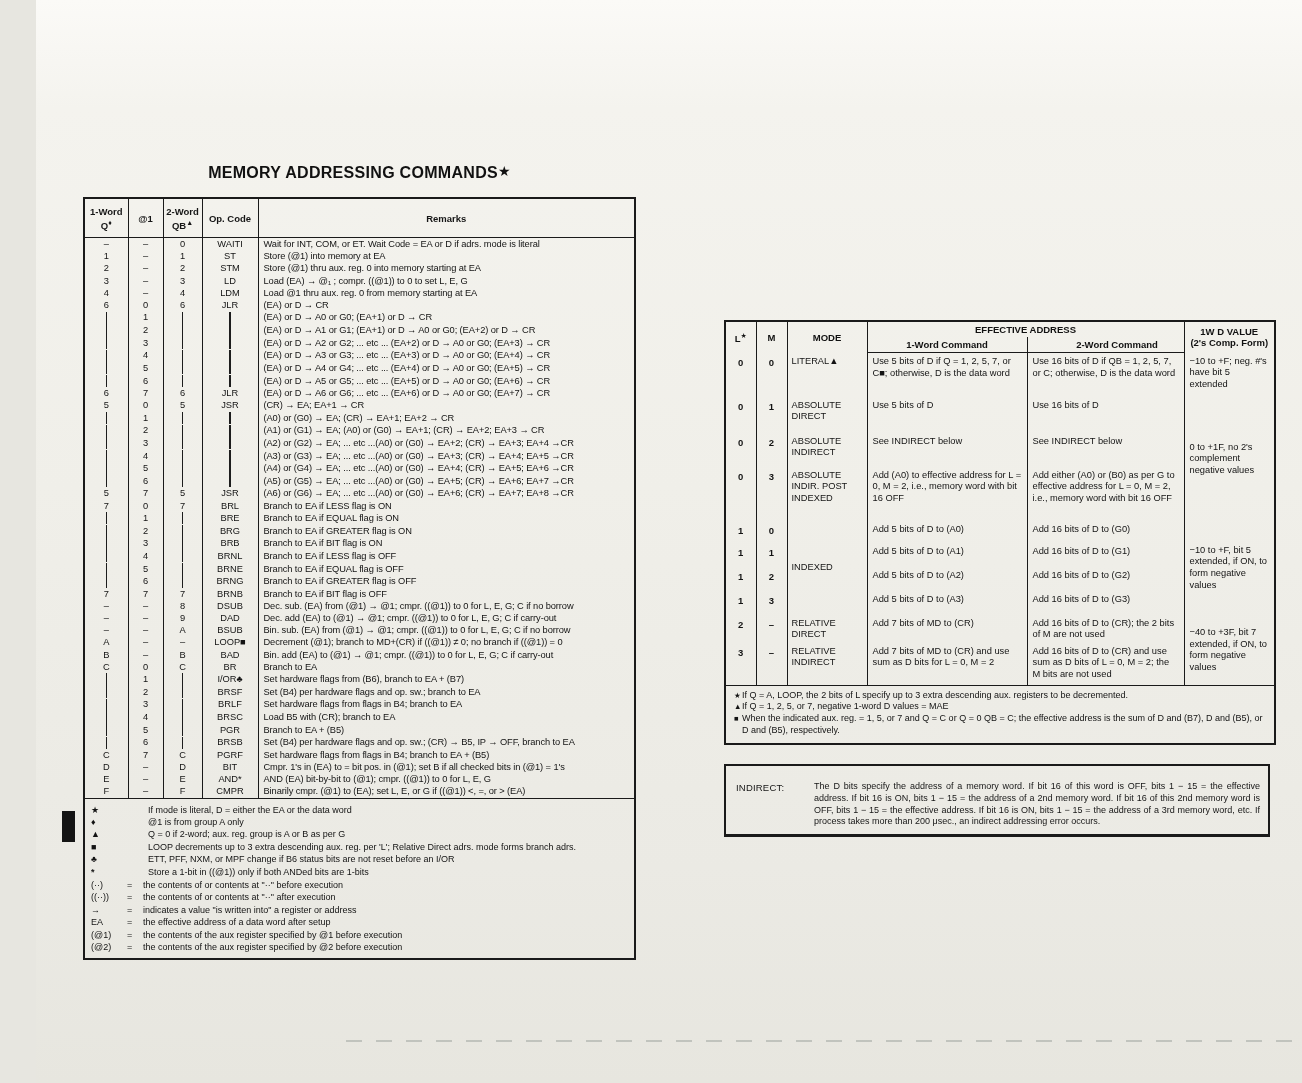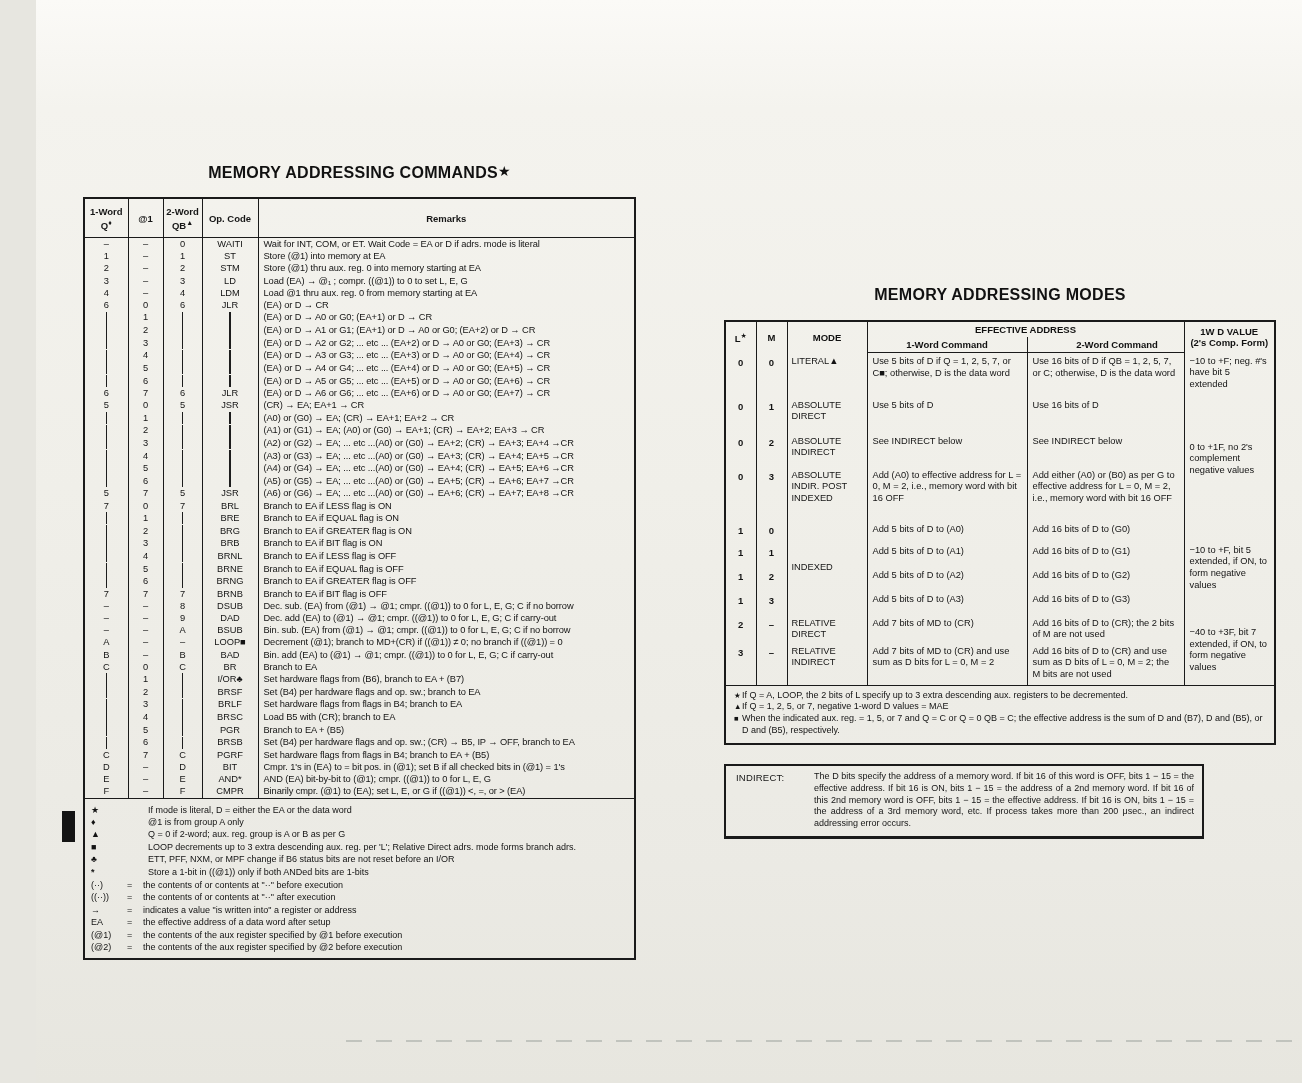--- a/index.html
+++ b/index.html
@@ -85,23 +85,23 @@
   table.modes tbody tr:nth-child(10){height:42px;}
   .modes-fn{
     border-top:1.5px solid #1a1a1a;padding:4px 8px 6px 8px;
     font-size:9px;line-height:11.8px;color:#131313;
   }
   .mfn-line{display:flex;}
   .mfn-sym{width:8px;flex:none;font-weight:bold;font-size:7.5px;padding-top:0px;}
   .mfn-text{flex:1;}
   
   .indirect-box{
-    position:absolute;left:688px;top:764px;width:480px;box-sizing:border-box;
+    position:absolute;left:688px;top:764px;width:546px;box-sizing:border-box;
     border:2px solid #1a1a1a;border-bottom-width:3px;
-    padding:5px 8px 6px 10px;display:flex;
+    padding:15px 8px 6px 10px;display:flex;
   }
   .ind-label{width:78px;flex:none;font-size:9.5px;padding-top:1px;letter-spacing:.2px;}
   .ind-text{flex:1;font-size:9px;line-height:11.8px;text-align:justify;}
   
   .reg-mark{position:absolute;left:26px;top:811px;width:13px;height:31px;background:#141414;}
   .scan-line{
     position:absolute;left:310px;top:1040px;width:990px;height:2px;opacity:.5;
     background:repeating-linear-gradient(90deg,#9aa09b 0 16px,transparent 16px 30px);
   }
 </style>
@@ -503,21 +503,20 @@
           </div>
           <div class="legend-line">
             <span class="legend-term">(@2)</span>
             <span class="legend-eq">=</span>
             <span class="legend-text">the contents of the aux register specified by @2 before execution</span>
           </div>
         </div>
     </div>
   </div>
 
-  <div class="sec-title modes-title">MEMORY ADDRESSING MODES</div>
 
   <div class="modes-box">
     <table class="modes">
       <colgroup>
         <col style="width:30px">
           <col style="width:31px">
           <col style="width:80px">
           <col style="width:160px">
           <col style="width:157px">
           <col>

